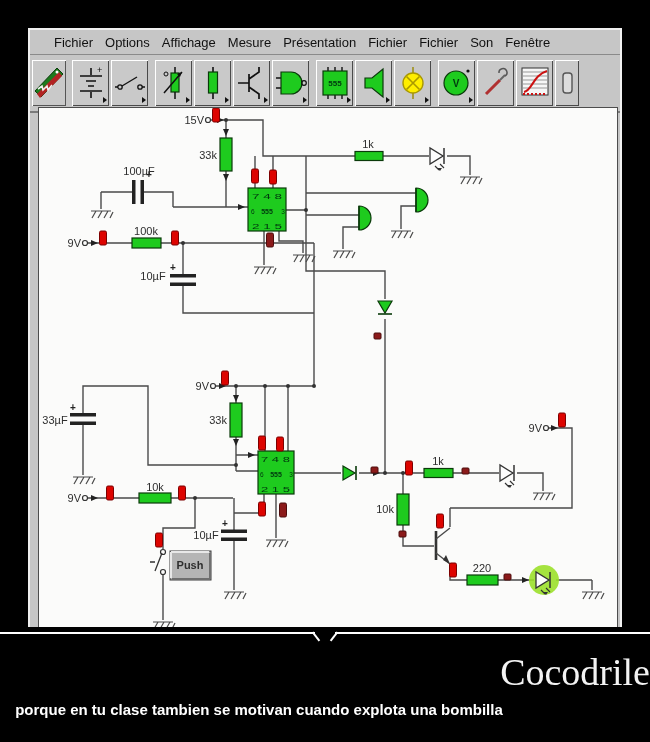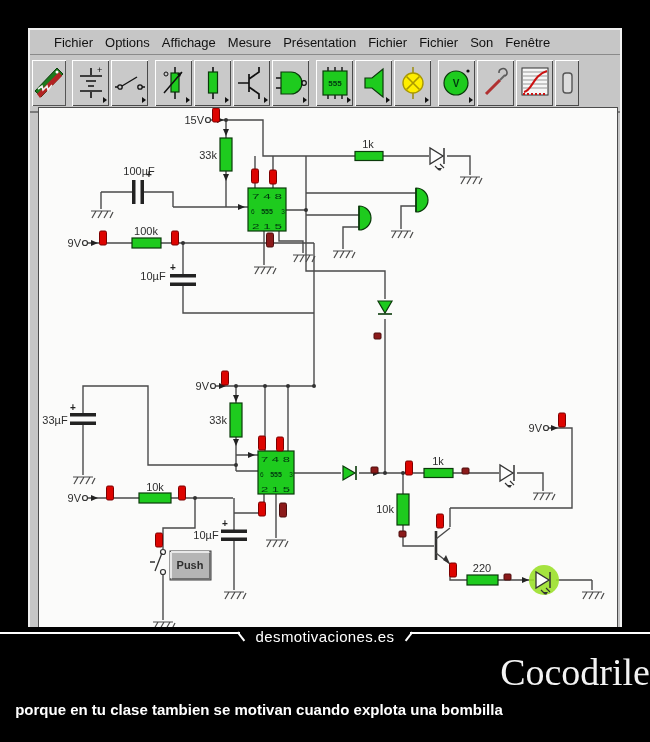--- a/index.html
+++ b/index.html
@@ -430,19 +430,18 @@
         <text x="67" y="408" class="plus">+</text>
         <text x="219" y="524" class="plus">+</text>
       </g>
     </svg>
   </div>
 </div>
 
 <div class="wm-banner">
   <div class="wm-line"></div>
   <div class="wm-chev l"></div>
-  <span class="wm-text">desmotivaciones.es</span>
   <div class="wm-chev r"></div>
   <div class="wm-line"></div>
 </div>
 
 <div class="poster-title">Cocodrile</div>
 <div class="poster-caption">porque en tu clase tambien se motivan cuando explota una bombilla</div>
 
 </body></html>

